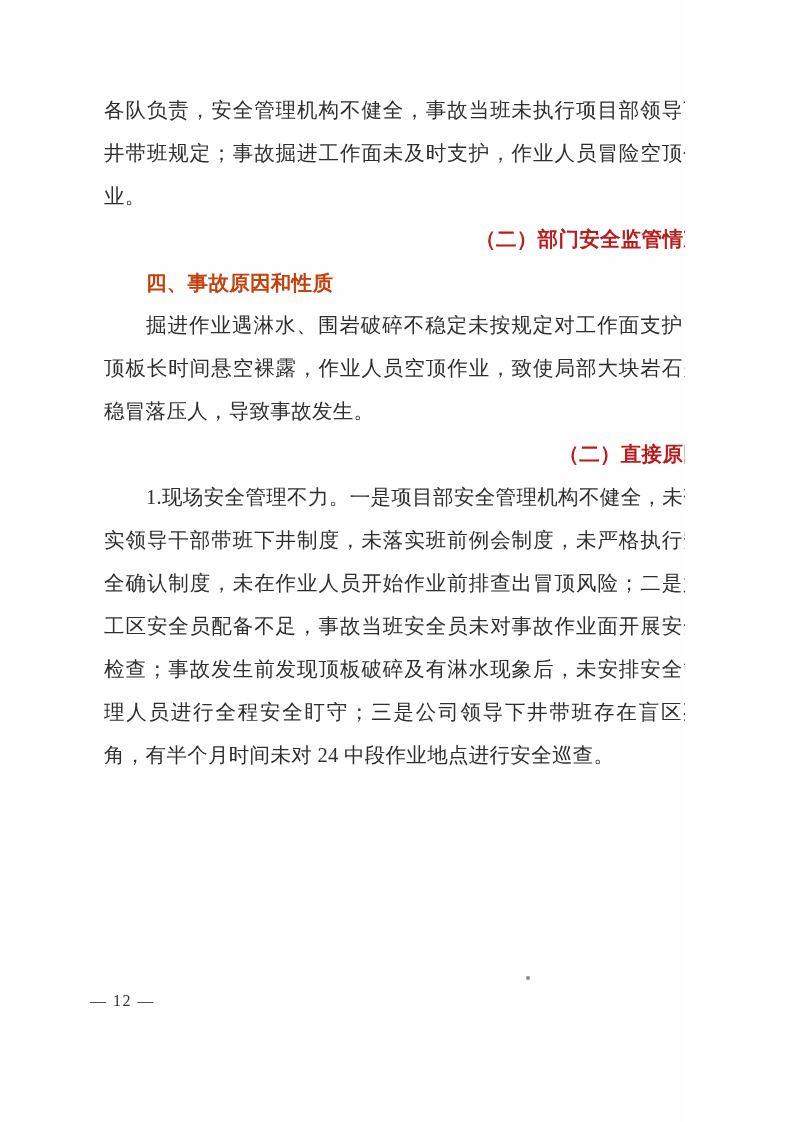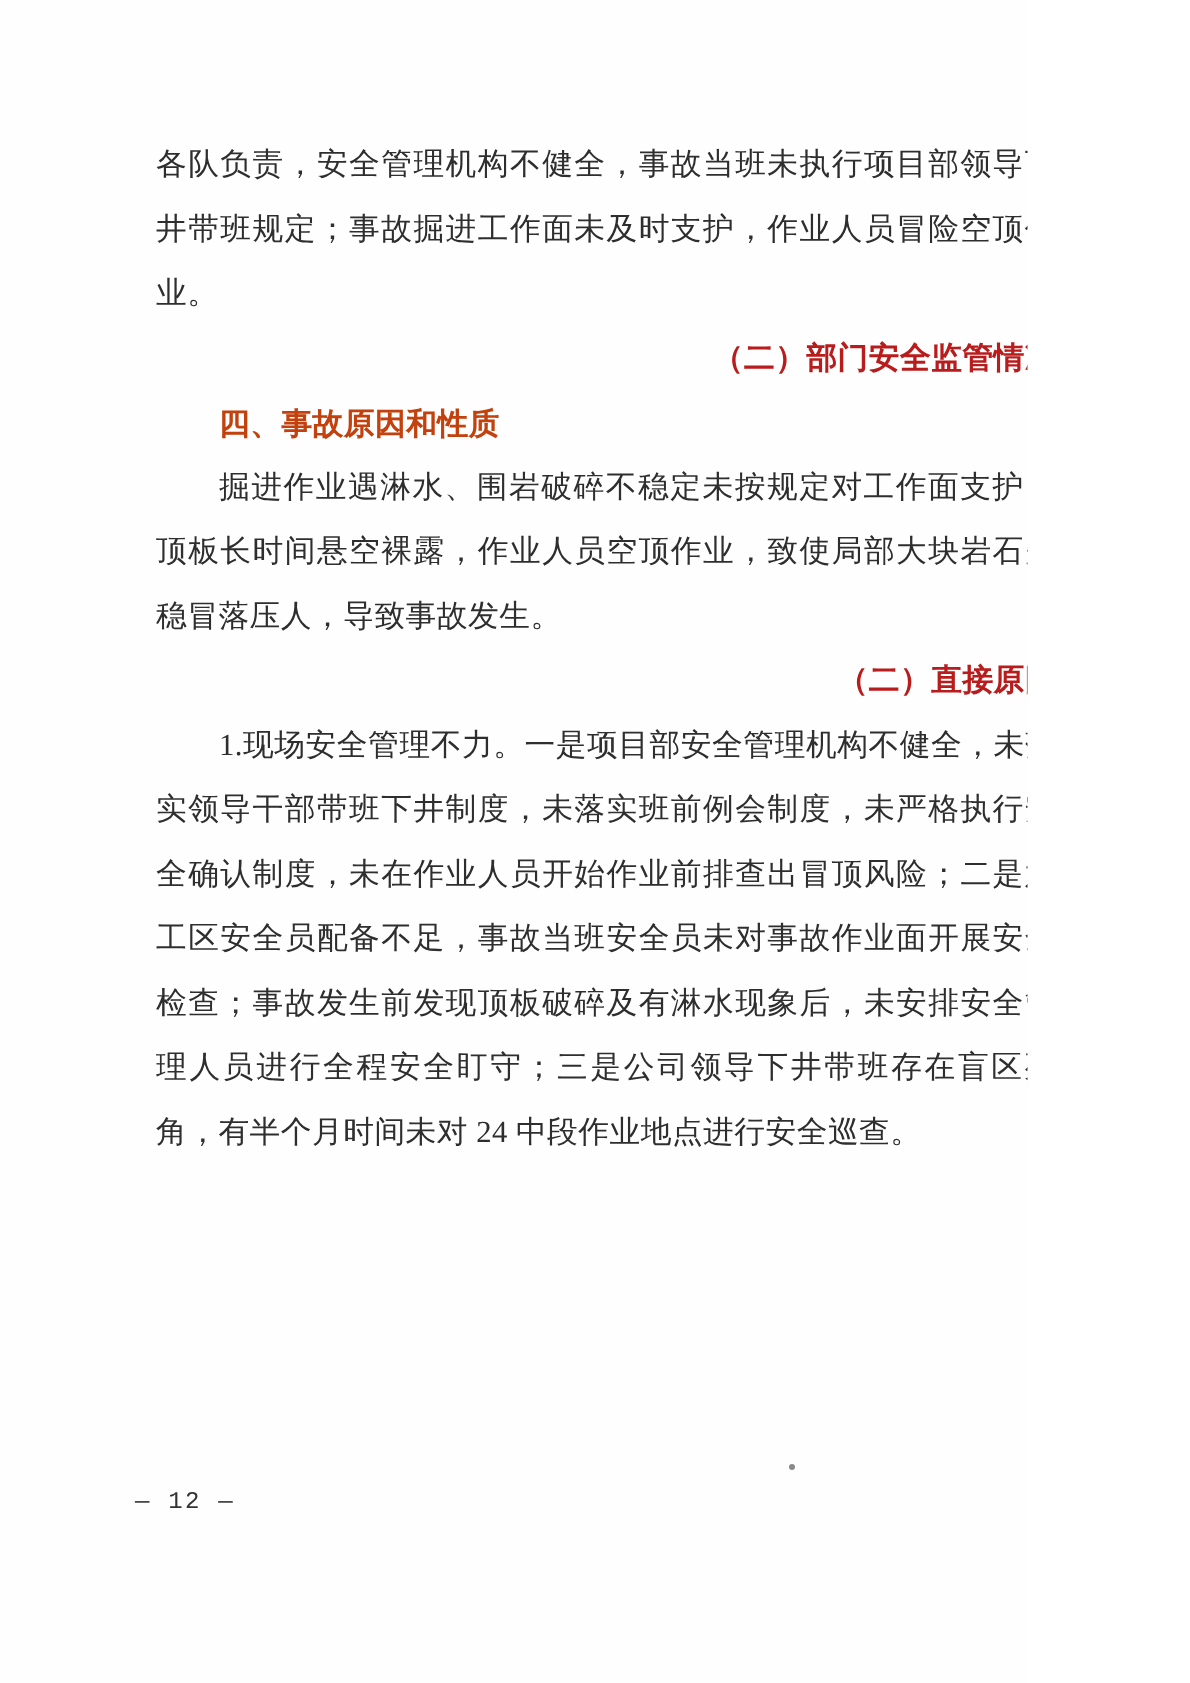--- a/index.html
+++ b/index.html
@@ -46,21 +46,21 @@
     color: #b91c1c;
   }
   .footer {
     position: absolute;
     left: 90px;
     top: 991px;
     font-size: 16px;
     line-height: 20px;
     letter-spacing: 1.5px;
     color: #333;
-    font-family: Liberation Mono, monospace;
+    font-family: Liberation Serif, serif;
   }
   .speck {
     position: absolute;
     left: 526px;
     top: 976px;
     width: 4px;
     height: 4px;
     border-radius: 50%;
     background: #8a8a8a;
   }

